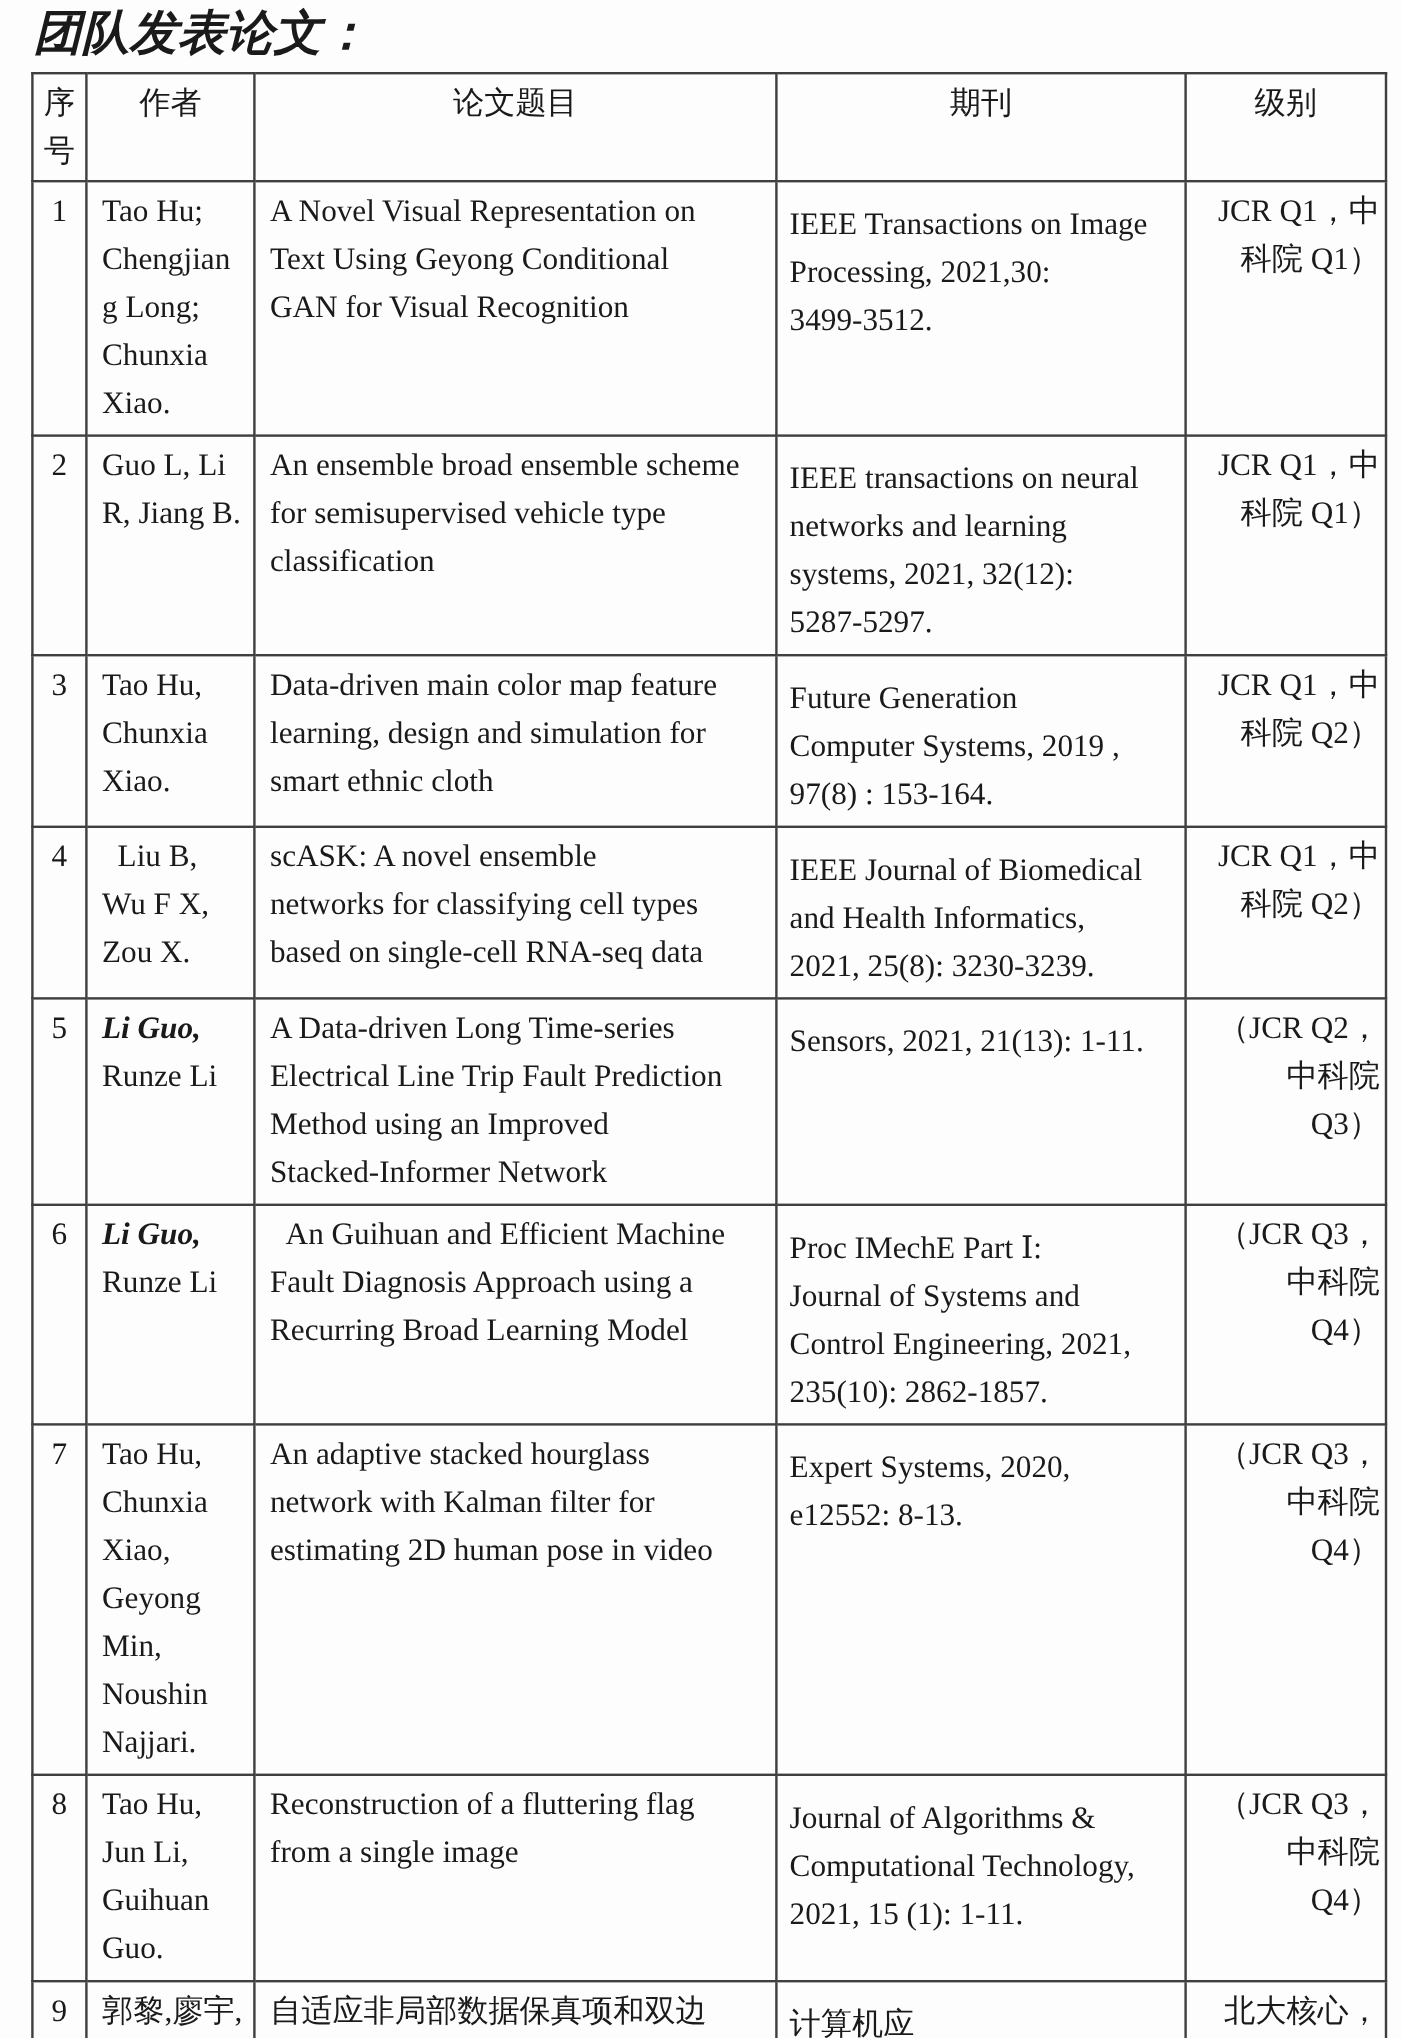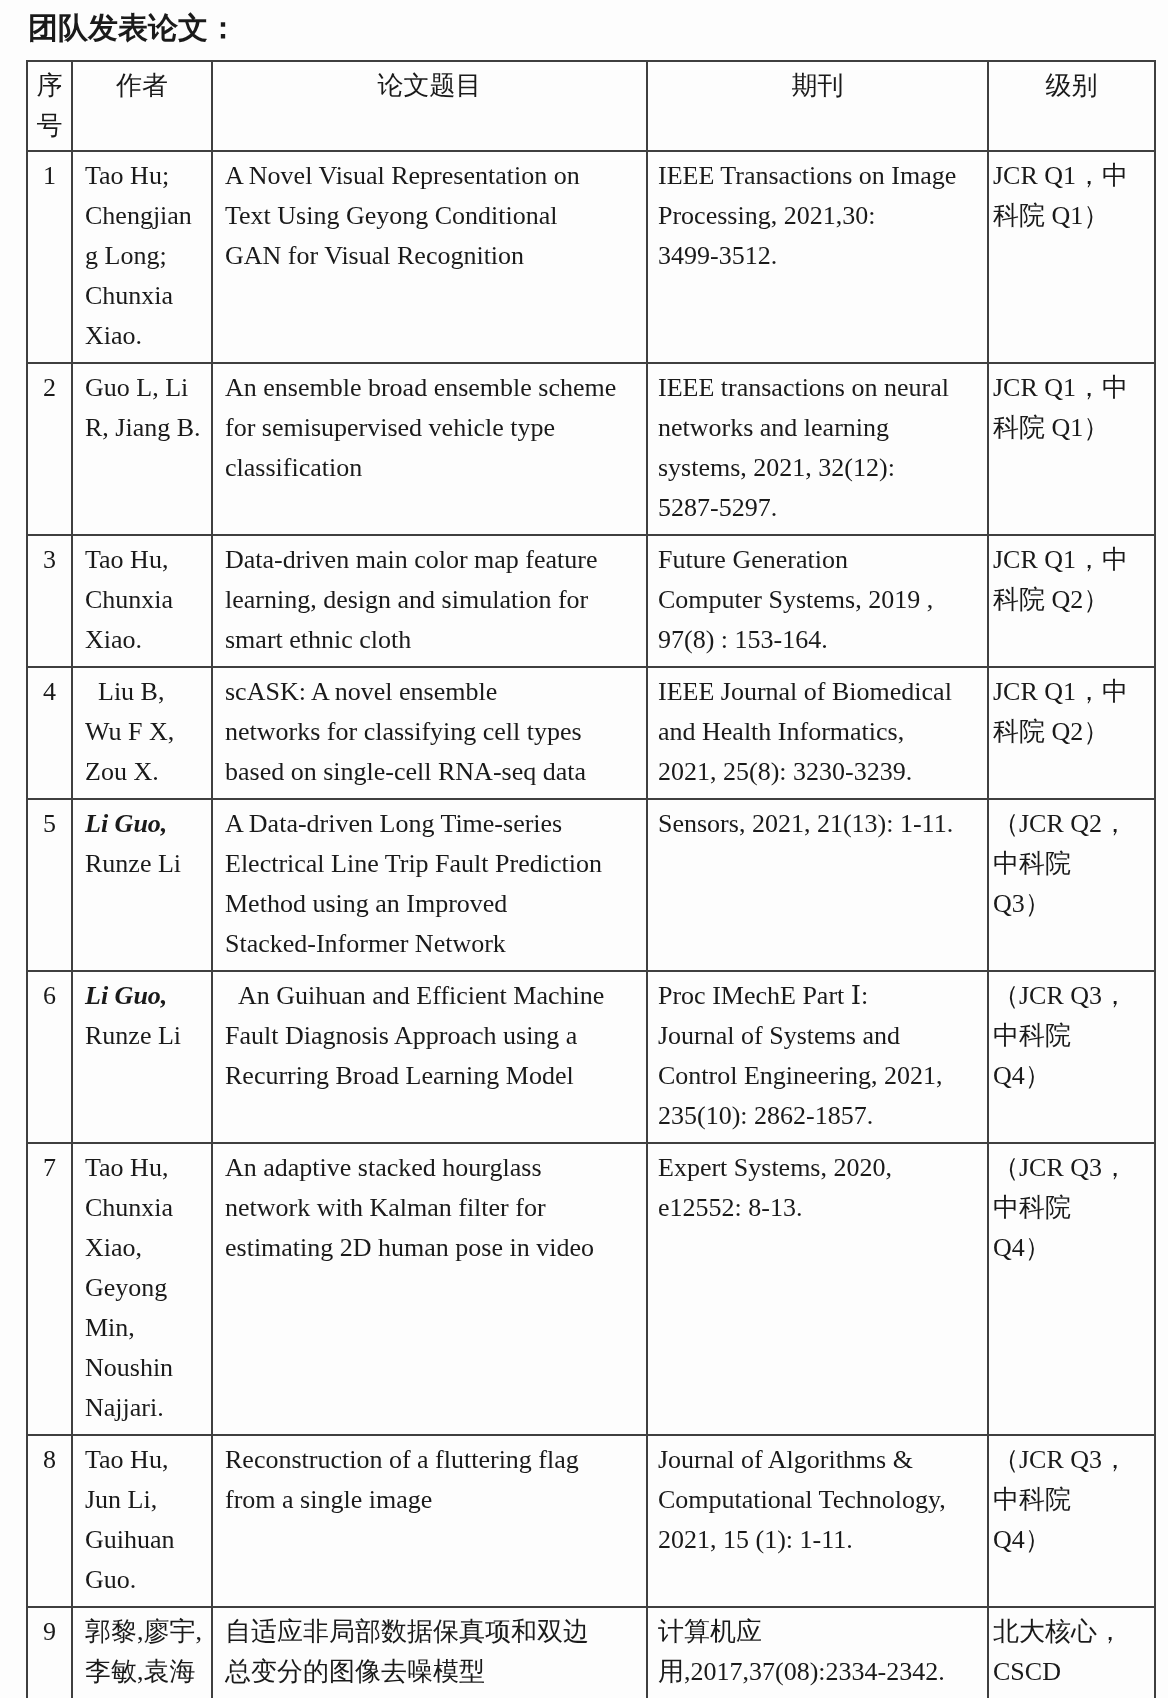--- a/index.html
+++ b/index.html
@@ -8,24 +8,25 @@
     background: #fdfdfd;
     color: #1a1a1a;
     font-family: "Liberation Serif", "DejaVu Serif", serif;
   }
   .page {
     width: 1168px;
     box-sizing: border-box;
     padding: 8px 14px 12px 26px;
   }
   .doc-title {
-    font-size: 30px;
+    font-size: 40px;
     font-weight: 700;
     margin: 0 0 12px 2px;
     line-height: 40px;
+    font-style: italic;
   }
   table.papers {
     border-collapse: collapse;
     table-layout: fixed;
     width: 1128px;
   }
   col.c-no      { width: 45px;  }
   col.c-authors { width: 140px; }
   col.c-title   { width: 435px; }
   col.c-journal { width: 341px; }
@@ -44,24 +45,24 @@
     padding: 4px 2px;
     height: 84px;
     box-sizing: border-box;
   }
   td { padding: 4px 6px 6px 12px; }
   td.cell-no {
     text-align: center;
     padding: 4px 2px 6px 2px;
   }
   td.cell-level {
-    text-align: left;
+    text-align: right;
     padding: 4px 4px 6px 4px;
   }
-  td.cell-journal { padding: 4px 4px 6px 10px; }
+  td.cell-journal { padding: 15px 4px 6px 10px; }
   .seg-italic { font-style: italic; font-weight: bold; }
 </style>
 </head>
 <body>
 
 <div class="page">
   <h1 class="doc-title">团队发表论文：</h1>
 
   <table class="papers">
     <colgroup>

